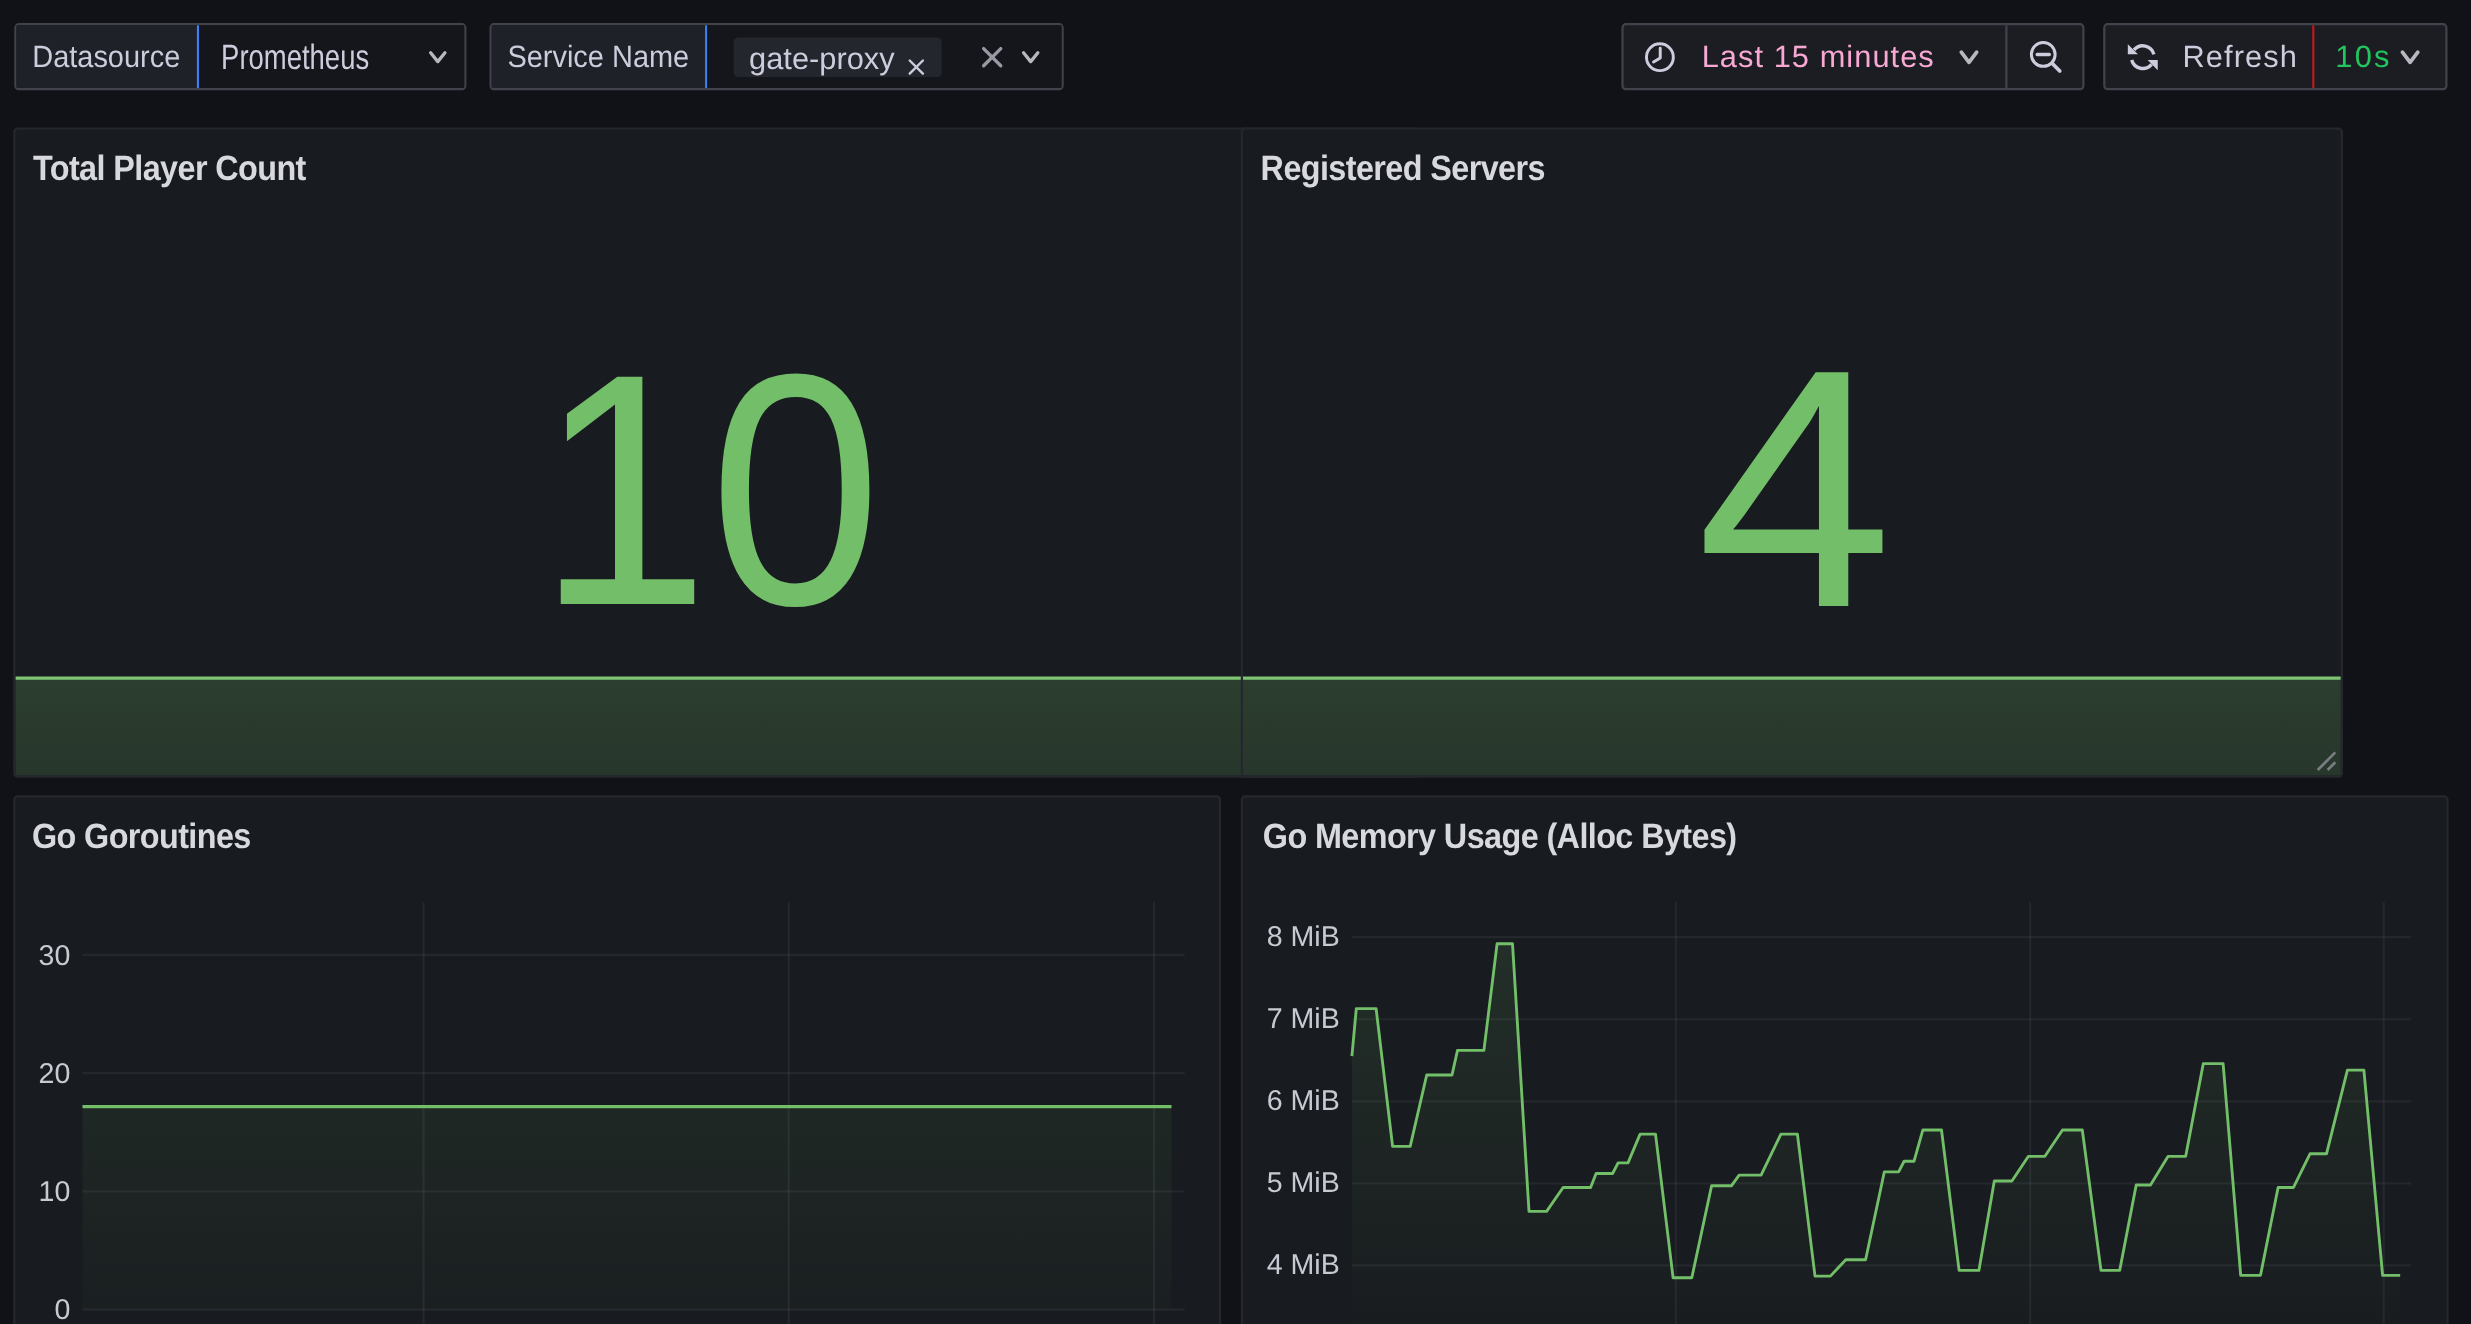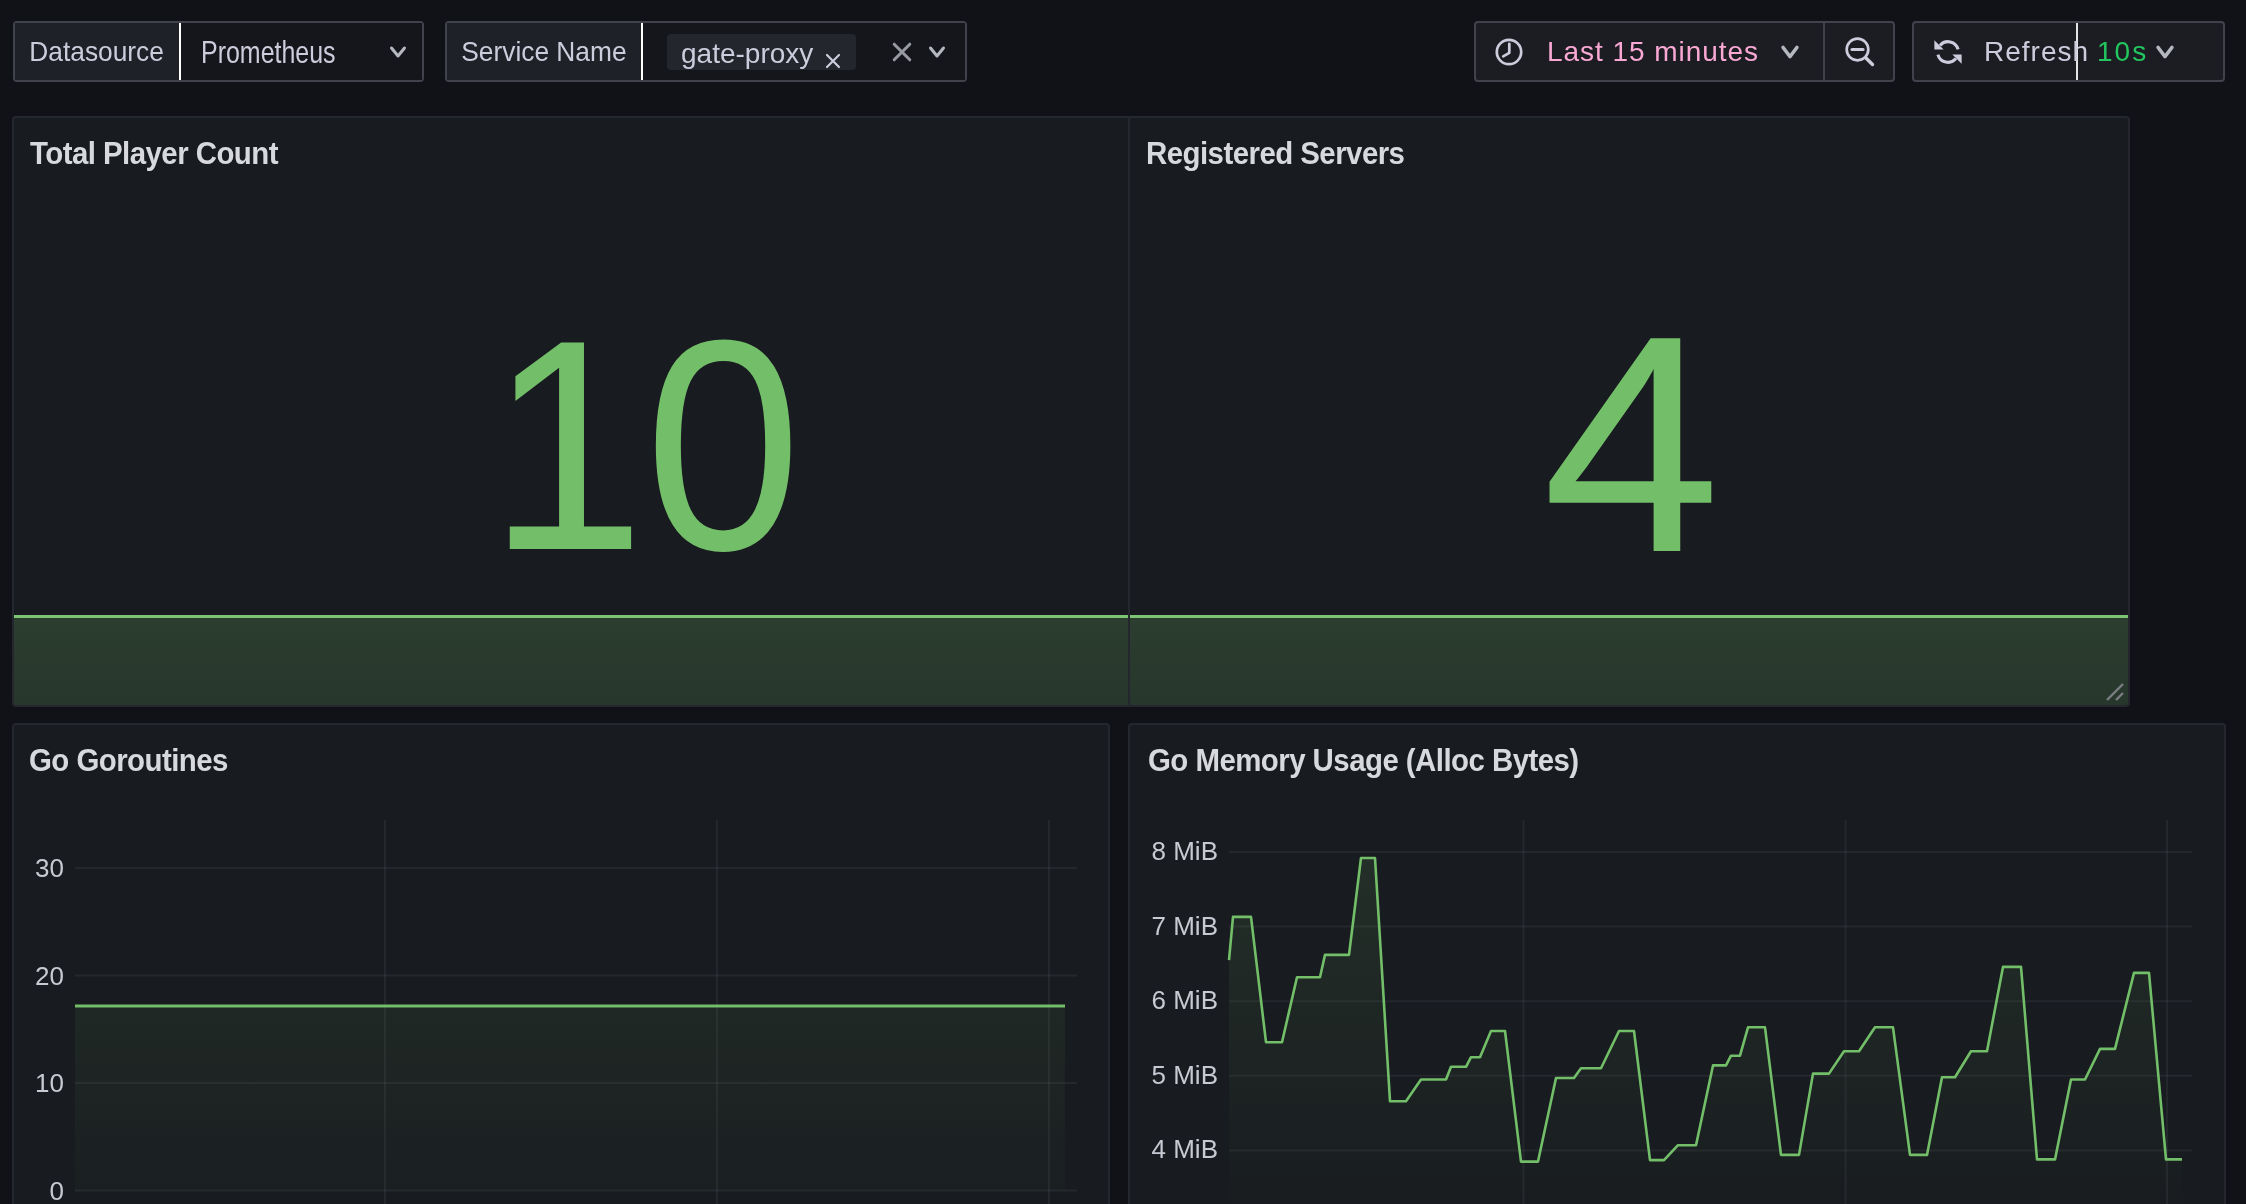--- a/index.html
+++ b/index.html
@@ -1,19 +1,19 @@
 <!DOCTYPE html>
 <html><head><meta charset="utf-8"><style>
 *{margin:0;padding:0;box-sizing:border-box}
 html,body{width:2246px;height:1204px;background:#111217;font-family:"Liberation Sans",sans-serif;overflow:hidden;position:relative}
 .panel{position:absolute;background:#181b1f;border:2px solid #25272e;border-radius:4px;overflow:hidden}
 .ptitle{position:absolute;left:16px;top:17px;font-size:32px;font-weight:700;color:#d8d9de;letter-spacing:-0.6px;transform:scaleX(0.92);transform-origin:0 50%;white-space:nowrap}
 .statnum{position:absolute;left:0;right:0;text-align:center;font-size:300px;line-height:300px;font-weight:400;color:#73bf69}
 .grp{position:absolute;top:21px;height:61px;border:2px solid #41434c;border-radius:4px;display:flex;align-items:stretch}
-.glab{background:#1e2127;color:#ccccdc;font-size:28px;display:flex;align-items:center;justify-content:center;border-right:2px solid #ffffff}
+.glab{background:#1e2127;color:#ccccdc;font-size:28px;display:flex;align-items:center;justify-content:center;border-right:2px solid #3b82f6}
 .glab>span{transform:scaleX(0.94)}
 .gval{background:#15161c;position:relative;flex:1}
 </style></head><body>
 <div class="grp" style="left:13px;width:411px">
 <div class="glab" style="width:166px">
       <span>Datasource</span>
     </div>
 <div class="gval">
       <span style="position:absolute;left:20px;top:50%;transform:translateY(-50%) scaleX(0.78);transform-origin:0 50%;font-size:32px;color:#ccccdc">Prometheus</span>
 <svg style="position:absolute;left:207px;top:18.5px" width="20" height="20" viewBox="-10 -10 20 20">
@@ -49,21 +49,21 @@
 <svg width="34" height="34" viewBox="-17 -17 34 34" style="position:absolute;left:1492px;top:35px">
     <circle cx="0" cy="0" r="12.2" fill="none" stroke="#ccccdc" stroke-width="2.7"></circle>
     <path d="M0.3,-8.2 L0.3,0.8 L-5.8,4.4" fill="none" stroke="#ccccdc" stroke-width="2.7" stroke-linecap="round" stroke-linejoin="round"></path>
   </svg>
 <svg width="36" height="36" viewBox="-18 -18 36 36" style="position:absolute;left:1841px;top:33px">
     <circle cx="-1.5" cy="-1.5" r="10.8" fill="none" stroke="#ccccdc" stroke-width="2.7"></circle>
     <line x1="-7" y1="-1.5" x2="4" y2="-1.5" stroke="#ccccdc" stroke-width="3.1" stroke-linecap="round"></line>
     <line x1="7.2" y1="7.2" x2="13.5" y2="13.5" stroke="#ccccdc" stroke-width="3.4" stroke-linecap="round"></line>
   </svg>
 <div class="grp" style="left:1912px;width:313px;background:#1b1d23">
-<div style="position:relative;width:164px;border-right:2px solid #e5e5e5">
+<div style="position:relative;width:190px;border-right:2px solid #b91c1c">
 <span style="position:absolute;left:70px;top:50%;transform:translateY(-50%);font-size:28px;font-weight:500;color:#ccccdc;letter-spacing:1px">Refresh</span>
 </div>
     <div style="position:relative;flex:1">
 <span style="position:absolute;left:19px;top:50%;transform:translateY(-50%);font-size:28px;font-weight:500;color:#22c55e;letter-spacing:2px">10s</span>
 <svg style="position:absolute;left:77px;top:18.5px" width="20" height="20" viewBox="-10 -10 20 20">
         <path d="M-7.0,-4.6 L0,4.6 L7.0,-4.6" fill="none" stroke="#b6b8c0" stroke-width="3.4" stroke-linecap="round" stroke-linejoin="round"></path>
       </svg>
 </div>
   </div>
 <svg width="36" height="36" viewBox="-18 -18 36 36" style="position:absolute;left:1930px;top:34px">

